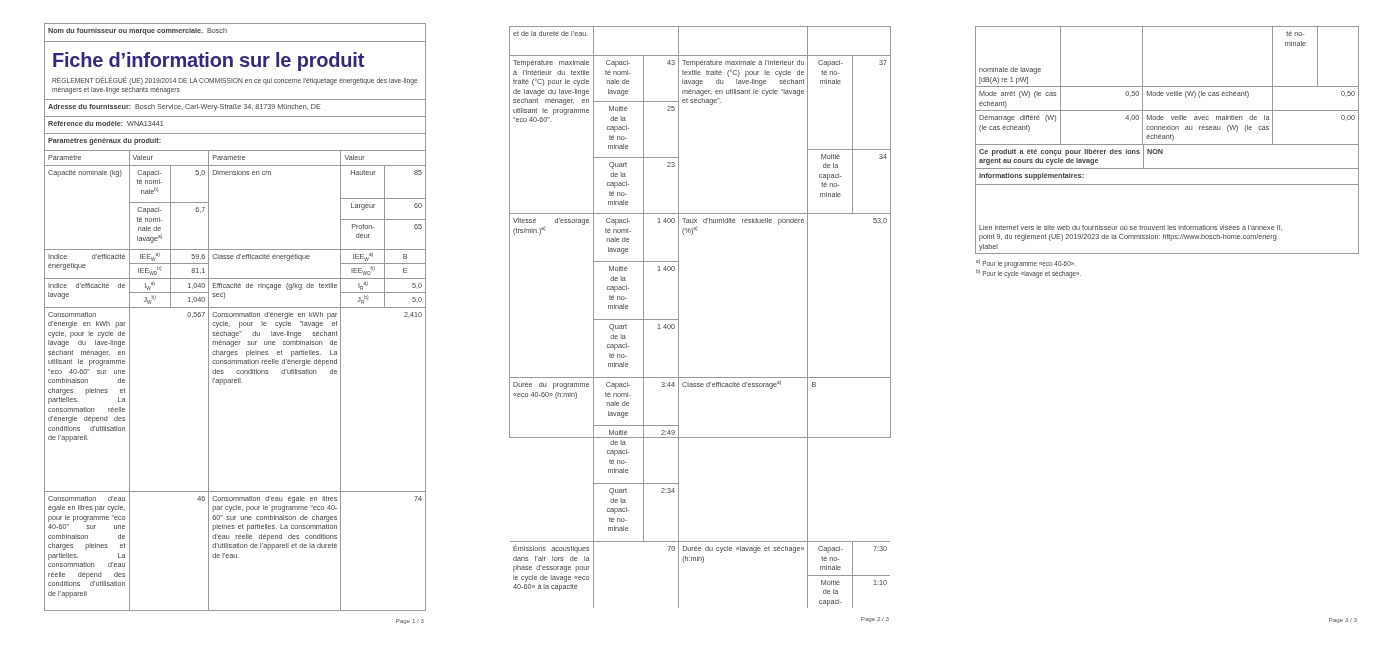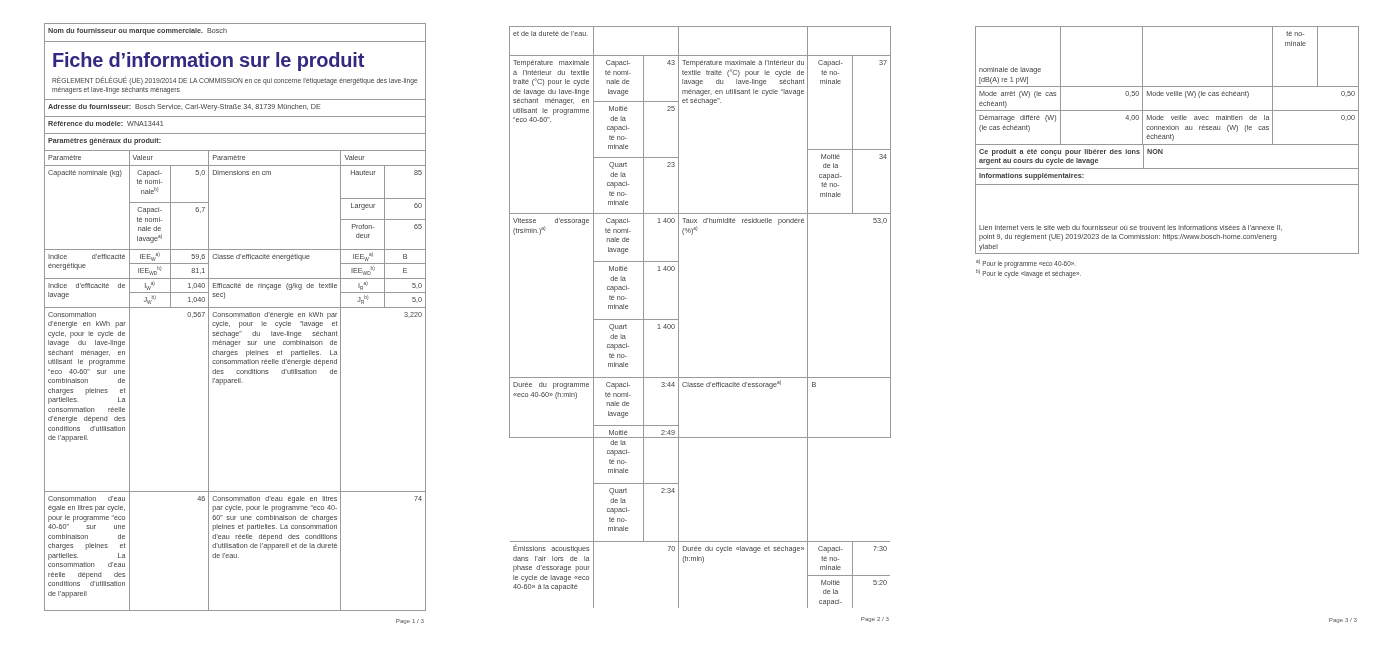--- a/index.html
+++ b/index.html
@@ -160,21 +160,21 @@
           <div class="st st43"><span>J</span><sub>R</sub><sup>b)</sup></div>
           <div class="sv num">5,0</div>
         </div>
       </div>
     </div>
 
     <div class="trow" style="min-height:184px">
       <div class="cl p1c1 just">Consommation d’énergie en kWh par cycle, pour le cycle de lavage du lave-linge séchant ménager, en utilisant le programme “eco 40-60” sur une combinaison de charges pleines et partielles. La consommation réelle d’énergie dépend des conditions d’utilisation de l’appareil.</div>
       <div class="cl p1m num">0,567</div>
       <div class="cl p1c4 just">Consommation d’énergie en kWh par cycle, pour le cycle “lavage et séchage” du lave-linge séchant ménager sur une combinaison de charges pleines et partielles. La consommation réelle d’énergie dépend des conditions d’utilisation de l’appareil.</div>
-      <div class="cl p1mr num">3,220</div>
+      <div class="cl p1mr num">2,410</div>
     </div>
 
     <div class="trow">
       <div class="cl p1c1 just">Consommation d’eau égale en litres par cycle, pour le programme “eco 40-60” sur une combinaison de charges pleines et partielles. La consommation d’eau réelle dépend des conditions d’utilisation de l’appareil</div>
       <div class="cl p1m num">46</div>
       <div class="cl p1c4 just">Consommation d’eau égale en litres par cycle, pour le programme “eco 40-60” sur une combinaison de charges pleines et partielles. La consommation d’eau réelle dépend des conditions d’utilisation de l’appareil et de la dureté de l’eau.</div>
       <div class="cl p1mr num">74</div>
     </div>
   </div>
   <div class="pfoot" style="top:594px">Page 1 / 3</div>
@@ -306,21 +306,21 @@
         <div class="sub">
           <div class="st st44">Capaci-
 té no-
 minale</div>
           <div class="sv num">7:30</div>
         </div>
         <div class="sub">
           <div class="st st44">Moitié
 de la
 capaci-</div>
-          <div class="sv num">5:20</div>
+          <div class="sv num">1:10</div>
         </div>
       </div>
     </div>
   </div>
   <div class="pfoot" style="top:589px">Page 2 / 3</div>
 </div>
 
 <div class="page" style="left:975px;top:26px;width:384px;height:620px">
   <div class="tbl">
 

